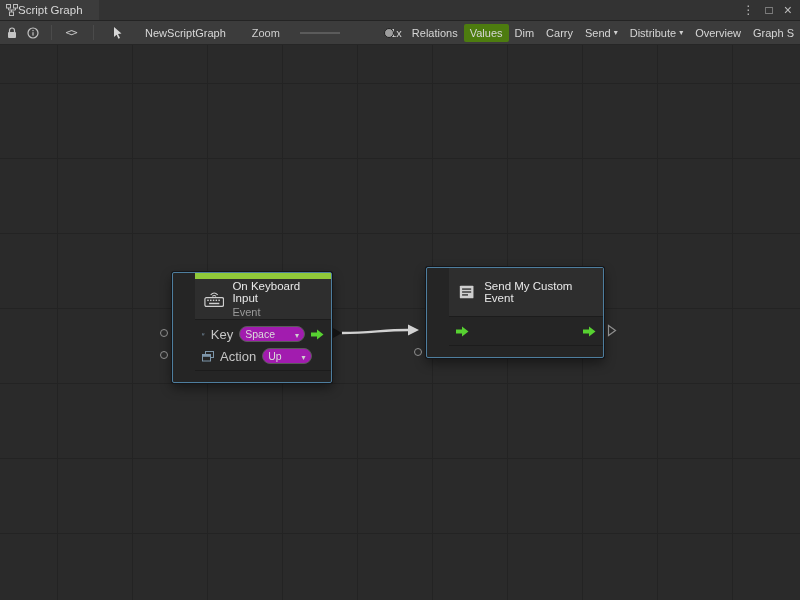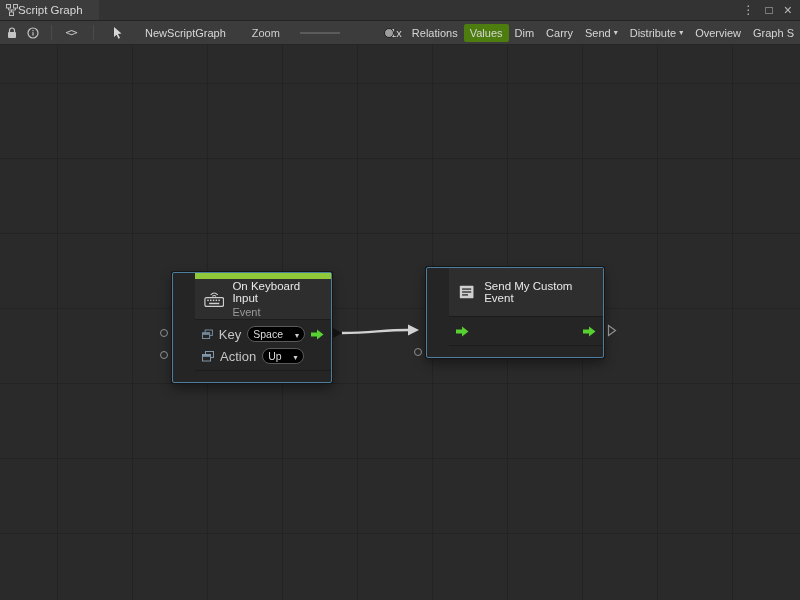--- a/index.html
+++ b/index.html
@@ -52,21 +52,21 @@
   .node { position:absolute; background:#252525; border:1px solid #4e7e9e; border-radius:2px;
     box-shadow:0 0 0 1px #151518, 0 5px 12px rgba(0,0,0,.45);padding-left:22px; }
   .node-topbar { height:6px; background:#8fc93a; }
   .node-header { display:flex; align-items:center; gap:8px; padding:0 9px; background:#2e2e2e; }
   .node-titles { display:flex; flex-direction:column; gap:2px; }
   .node-title { font-size:11.5px; color:#e8e8e8; }
   .node-sub { font-size:11px; color:#999999; }
   .node-body { border-top:1px solid #1c1c1c; padding-top:3px; }
   .row { display:flex; align-items:center; gap:6px; height:22px; padding:0 7px; }
   .row-label { font-size:13px; color:#c6c6c6; }
-  .dropdown { display:flex; align-items:center; gap:12px; background:#000000;
+  .dropdown { display:flex; align-items:center; gap:20px; background:#a21caf;
     border:1px solid #5a5a5a; border-radius:8px; padding:1px 5px; font-size:10.5px; color:#dcdcdc; }
   .node-footer { height:12px; border-top:1px solid #1c1c1c; margin-top:3px; }
   .arrow-right { margin-left:auto; display:flex; }
   .arrow-left { display:flex; }
   .port-circle { position:absolute; width:8px; height:8px; border:1px solid #8e8e8e;
     border-radius:50%; background:#2a2a2a; }
   .port-dot { width:8px; height:8px; border-radius:50%; background:#49c26d; }
   .value-box { min-width:15px; height:15px; background:#aeaeae; border-radius:2px;
     color:#161616; font-size:10.5px; display:flex; align-items:center; justify-content:center; padding:0 3px; }
   .tri-out { position:absolute; right:-14px; display:flex; }

